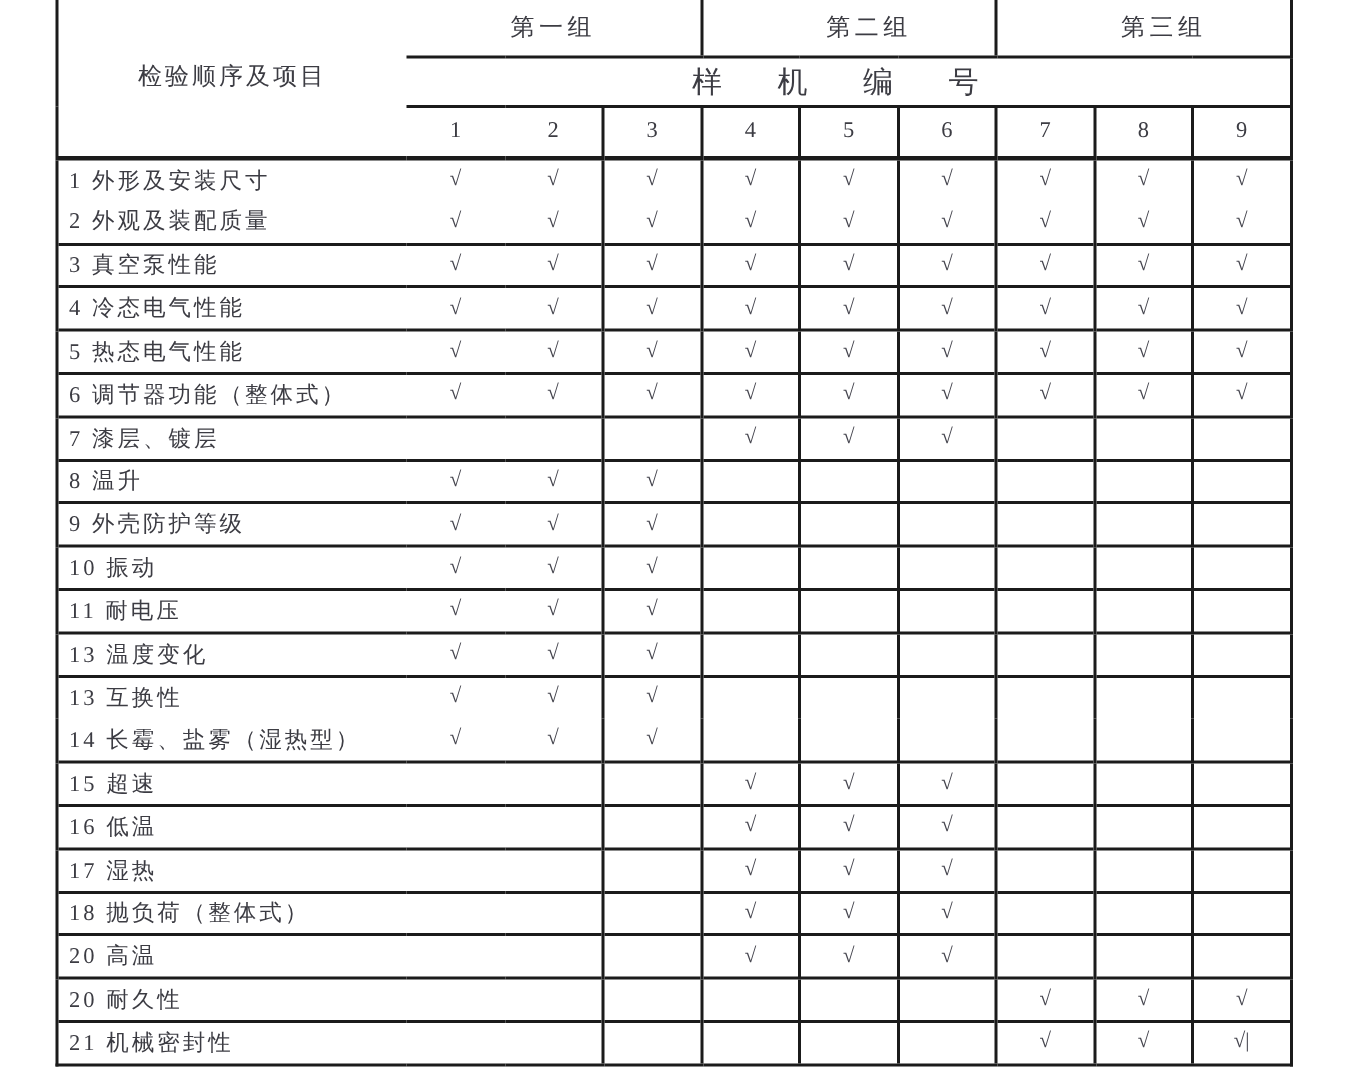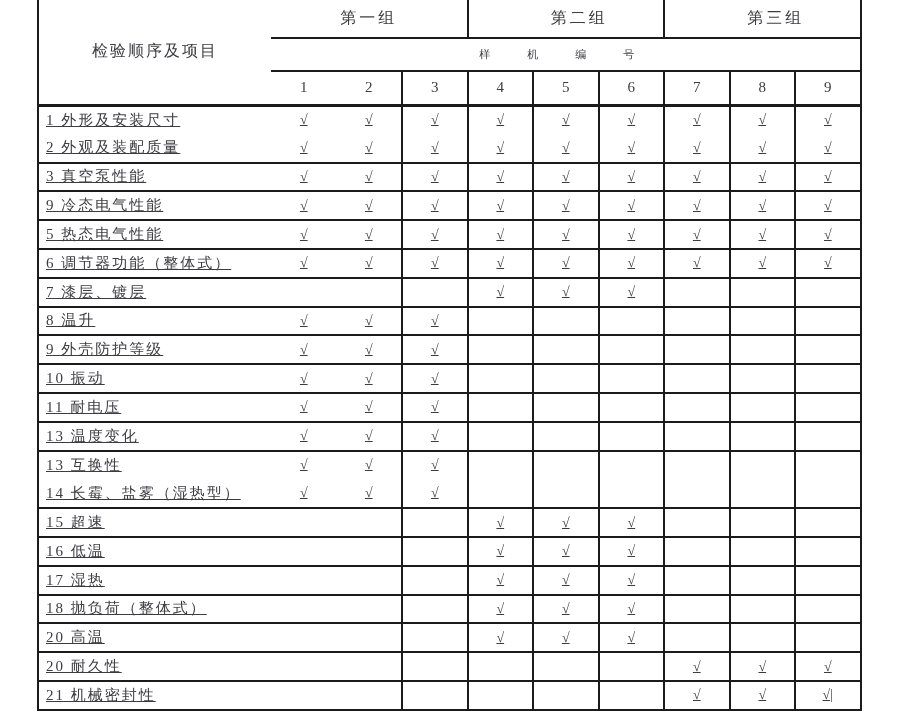--- a/index.html
+++ b/index.html
@@ -22,25 +22,25 @@
   tr.row-nums   { height:34px; }
   .item-head {
     border-left-width:2px; border-bottom-width:3px;
     font-size:16px; letter-spacing:2px;
   }
   .group { border-bottom-width:2px; font-size:16px; letter-spacing:3px; }
   .g2, .g3 { border-left-width:2px;padding-left:27px; }
   .g3 { border-right-width:2px; }
   .sample {
     border-bottom-width:2px; border-right-width:2px;
-    font-size:11px; letter-spacing:37px; text-indent:20px;margin-top:11px;
+    font-size:20px; letter-spacing:37px; text-indent:20px;margin-top:11px;
   }
   tr.row-nums td { border-bottom-width:3px; font-size:15px; }
   
-  tbody tr { height:28.8px;text-decoration:underline; }
+  tbody tr { height:28.8px; }
   tbody td { border-top-width:2px; font-size:14px; }
   tbody tr.joined td { border-top-width:0px; }
   tbody tr:last-child td { border-bottom-width:2px; }
   td.item {
     text-align:left; padding-left:7px; font-size:15px;
     letter-spacing:2px; border-left-width:2px;
   }
   td.vline { border-left-width:2px; }
   td.last  { border-right-width:2px; }
   td.check { color:#46464f; }
@@ -115,21 +115,21 @@
           <td class="check">√</td>
           <td class="check vline">√</td>
           <td class="check vline">√</td>
           <td class="check vline">√</td>
           <td class="check vline">√</td>
           <td class="check vline">√</td>
           <td class="check vline">√</td>
           <td class="check vline last">√</td>
         </tr>
         <tr>
-          <td class="item">9 冷态电气性能</td>
+          <td class="item">4 冷态电气性能</td>
           <td class="check">√</td>
           <td class="check">√</td>
           <td class="check vline">√</td>
           <td class="check vline">√</td>
           <td class="check vline">√</td>
           <td class="check vline">√</td>
           <td class="check vline">√</td>
           <td class="check vline">√</td>
           <td class="check vline last">√</td>
         </tr>

